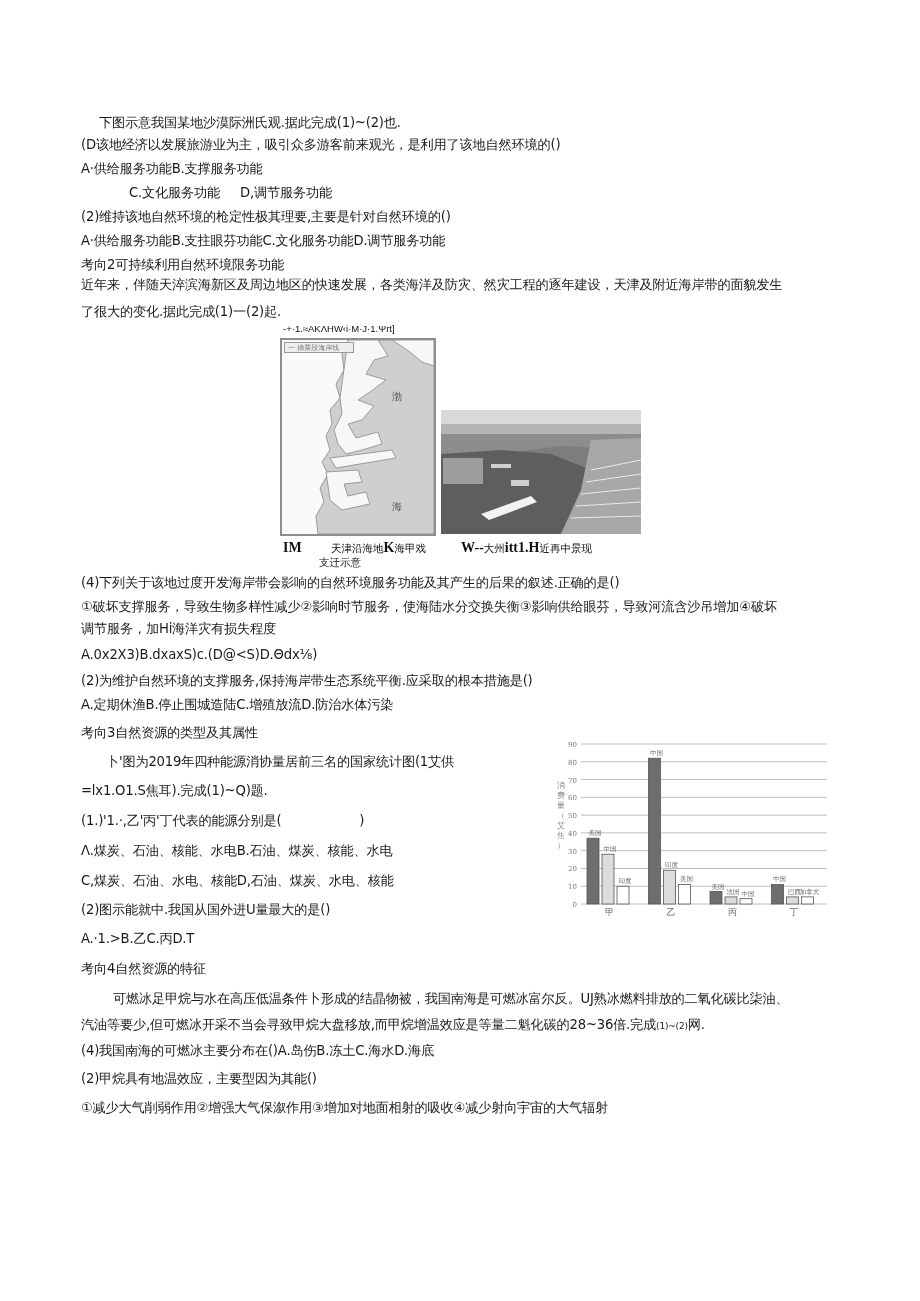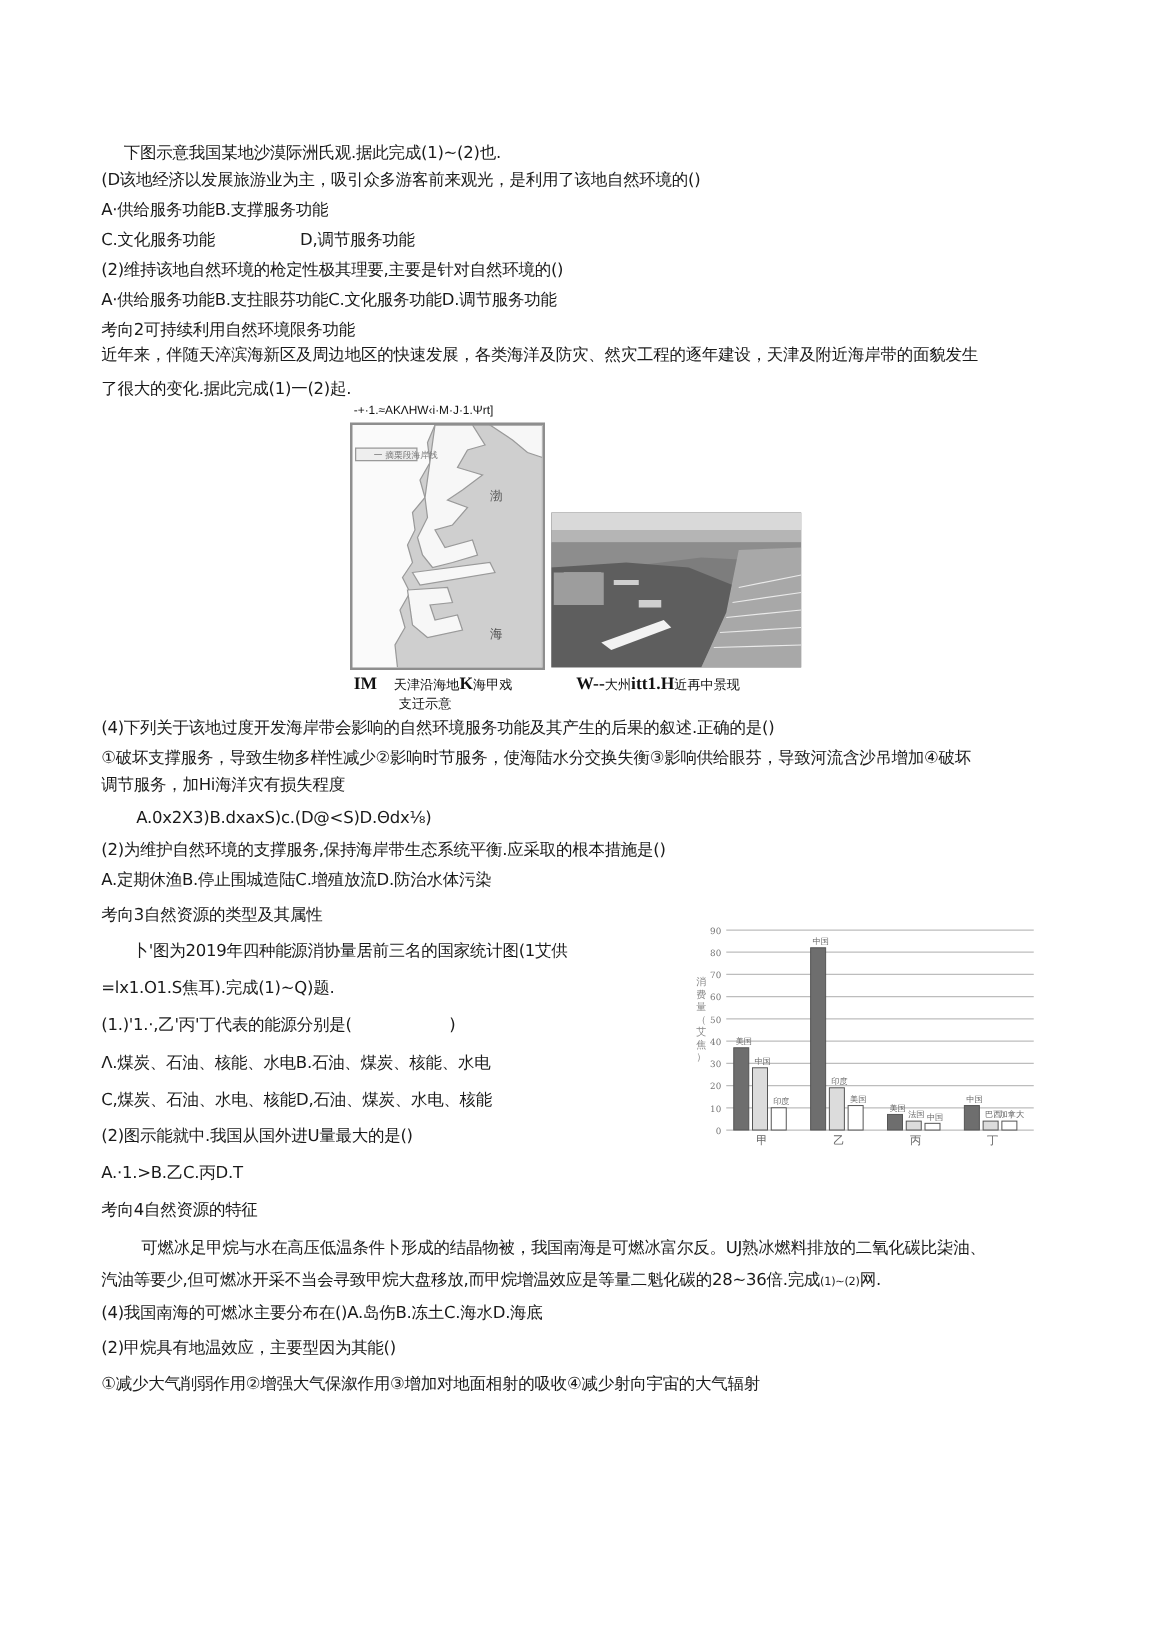--- a/index.html
+++ b/index.html
@@ -4,33 +4,33 @@
 <style>
   html, body { margin: 0; padding: 0; background: #ffffff; }
   body { width: 920px; height: 1301px; position: relative; overflow: hidden;
          font-family: "DejaVu Sans", "Liberation Sans", sans-serif; color: #1a1a1a; }
   .line { position: absolute; left: 81px; font-size: 13.2px; line-height: 18px; white-space: nowrap; letter-spacing: -0.2px; }
   .indent1 { left: 99px; }
   .indent2 { left: 117px; }
   .figure { position: absolute; }
   .map { left: 280px; top: 338px; width: 156px; height: 198px; border: 2px solid #8e8e8e; background: #fafafa; overflow: hidden; box-sizing: border-box; }
   .map-title { position: absolute; left: 283px; top: 323px; font-family: "Liberation Sans", sans-serif; font-weight: normal; font-size: 9.5px; white-space: nowrap; color: #111; }
-  .map-legend { position: absolute; left: 2px; top: 18px; width: 50px; height: 11px; border: 1px solid #999; background: #eee; font-size: 7px; line-height: 10px; color: #777; padding-left: 14px; box-sizing: border-box; white-space: nowrap; }
+  .map-legend { position: absolute; left: 2px; top: 2px; width: 70px; height: 11px; border: 1px solid #999; background: #eee; font-size: 7px; line-height: 10px; color: #777; padding-left: 3px; box-sizing: border-box; white-space: nowrap; }
   .photo { left: 441px; top: 410px; width: 200px; height: 124px; overflow: hidden; background: #7d7d7d; }
   .caption { position: absolute; font-family: "DejaVu Serif", "Liberation Serif", serif; font-size: 10.5px; white-space: nowrap; color: #111; }
   .caption b { font-family: "Liberation Serif", serif; font-size: 14px; }
   .chart { left: 555px; top: 738px; width: 275px; height: 180px; }
 </style>
 </head>
 <body>
 
 <div class="line indent1" style="top:114px;">下图示意我国某地沙漠际洲氏观.据此完成(1)~(2)也.</div>
 <div class="line" style="top:136px;">(D该地经济以发展旅游业为主，吸引众多游客前来观光，是利用了该地自然环境的()</div>
 <div class="line" style="top:160px;">A·供给服务功能B.支撑服务功能</div>
-<div class="line" style="top:184px;">C.文化服务功能</div>
+<div class="line" style="top:184px;margin-left:48px;">C.文化服务功能</div>
 <div class="line" style="top:184px; left:240px;">D,调节服务功能</div>
 <div class="line" style="top:208px;">(2)维持该地自然环境的枪定性极其理要,主要是针对自然环境的()</div>
 <div class="line" style="top:232px;">A·供给服务功能B.支拄眼芬功能C.文化服务功能D.调节服务功能</div>
 
 <div class="line" style="top:256px;">考向2可持续利用自然环境限务功能</div>
 <div class="line" style="top:276px;">近年来，伴随天淬滨海新区及周边地区的快速发展，各类海洋及防灾、然灾工程的逐年建设，天津及附近海岸带的面貌发生</div>
 <div class="line" style="top:303px;">了很大的变化.据此完成(1)一(2)起.</div>
 
 <div class="map-title">-+·1.≈AKΛHW‹i·M·J·1.Ψrt]</div>
 <div class="figure map">
@@ -65,31 +65,31 @@
       <rect x="50" y="54" width="20" height="4"></rect>
       <rect x="70" y="70" width="18" height="6"></rect>
     </g>
     <polygon points="40,104 90,86 96,92 48,110" fill="#f2f2f2"></polygon>
     <rect x="2" y="48" width="40" height="26" fill="#9d9d9d"></rect>
   </svg>
 </div>
 
 <div class="caption" style="left:283px; top:540px;">
   <b>IM</b>
-  <span style="margin-left:10px;">天津沿海地</span><b>K</b><span>海甲戏</span>
+  <span style="margin-left:26px;">天津沿海地</span><b>K</b><span>海甲戏</span>
 </div>
 <div class="caption" style="left:319px; top:556px;">支迁示意</div>
 <div class="caption" style="left:461px; top:540px;">
   <b>W--</b><span>大州</span><b>itt1.H</b><span>近再中景现</span>
 </div>
 
 <div class="line" style="top:574px;">(4)下列关于该地过度开发海岸带会影响的自然环境服务功能及其产生的后果的叙述.正确的是()</div>
 <div class="line" style="top:598px;">①破坏支撑服务，导致生物多样性减少②影响时节服务，使海陆水分交换失衡③影响供给眼芬，导致河流含沙吊增加④破坏</div>
 <div class="line" style="top:620px;">调节服务，加Hi海洋灾有损失程度</div>
-<div class="line" style="top:646px;margin-left:28px;">A.0x2X3)B.dxaxS)c.(D@&lt;S)D.Θdx⅛)</div>
+<div class="line" style="top:646px;">A.0x2X3)B.dxaxS)c.(D@&lt;S)D.Θdx⅛)</div>
 <div class="line" style="top:672px;">(2)为维护自然环境的支撑服务,保持海岸带生态系统平衡.应采取的根本措施是()</div>
 <div class="line" style="top:696px;">A.定期休渔B.停止围城造陆C.增殖放流D.防治水体污染</div>
 
 <div class="line" style="top:724px;">考向3自然资源的类型及其属性</div>
 <div class="line indent2" style="left:106px; top:753px;">卜'图为2019年四种能源消协量居前三名的国家统计图(1艾供</div>
 <div class="line" style="top:782px;">=lx1.O1.S焦耳).完成(1)~Q)题.</div>
 <div class="line" style="top:812px;">
   <span>(1.)'1.·,乙'丙'丁代表的能源分别是(</span><span style="display:inline-block; width:78px;"></span><span>)</span>
 </div>
 <div class="line" style="top:842px;">Λ.煤炭、石油、核能、水电B.石油、煤炭、核能、水电</div>

